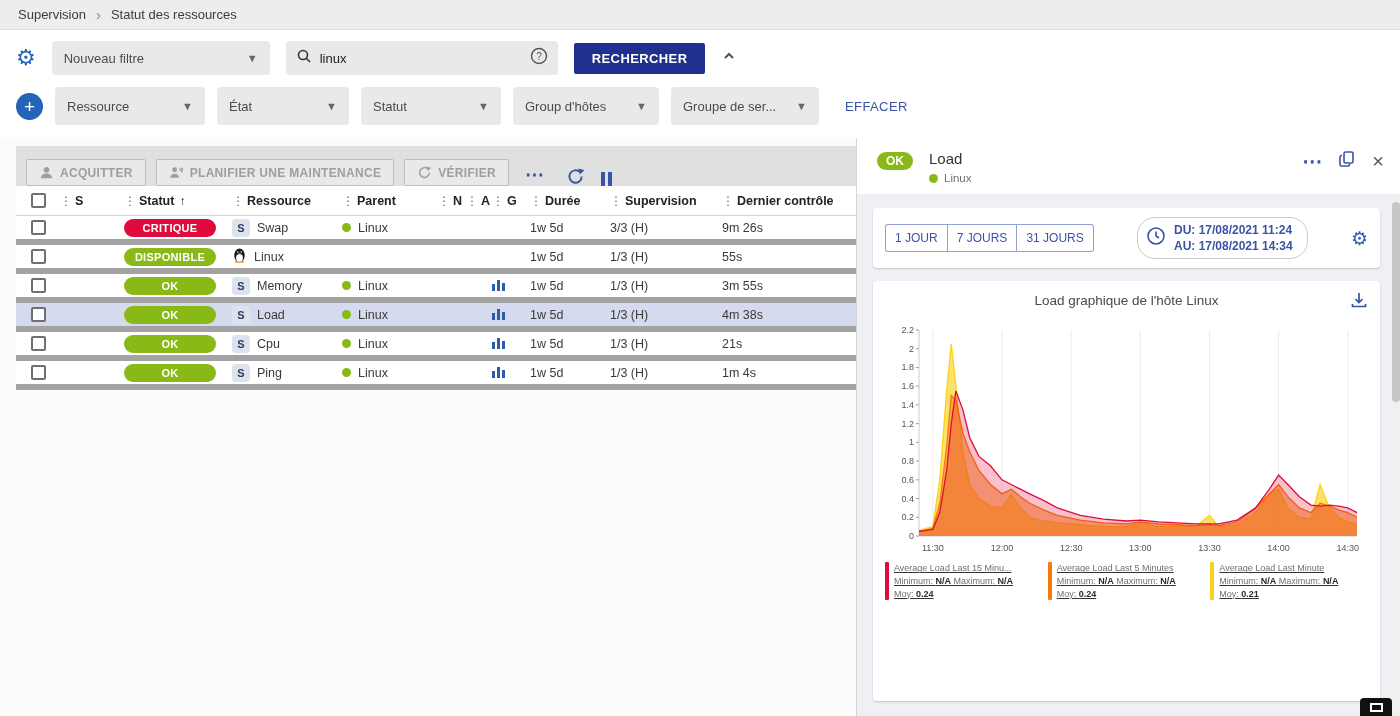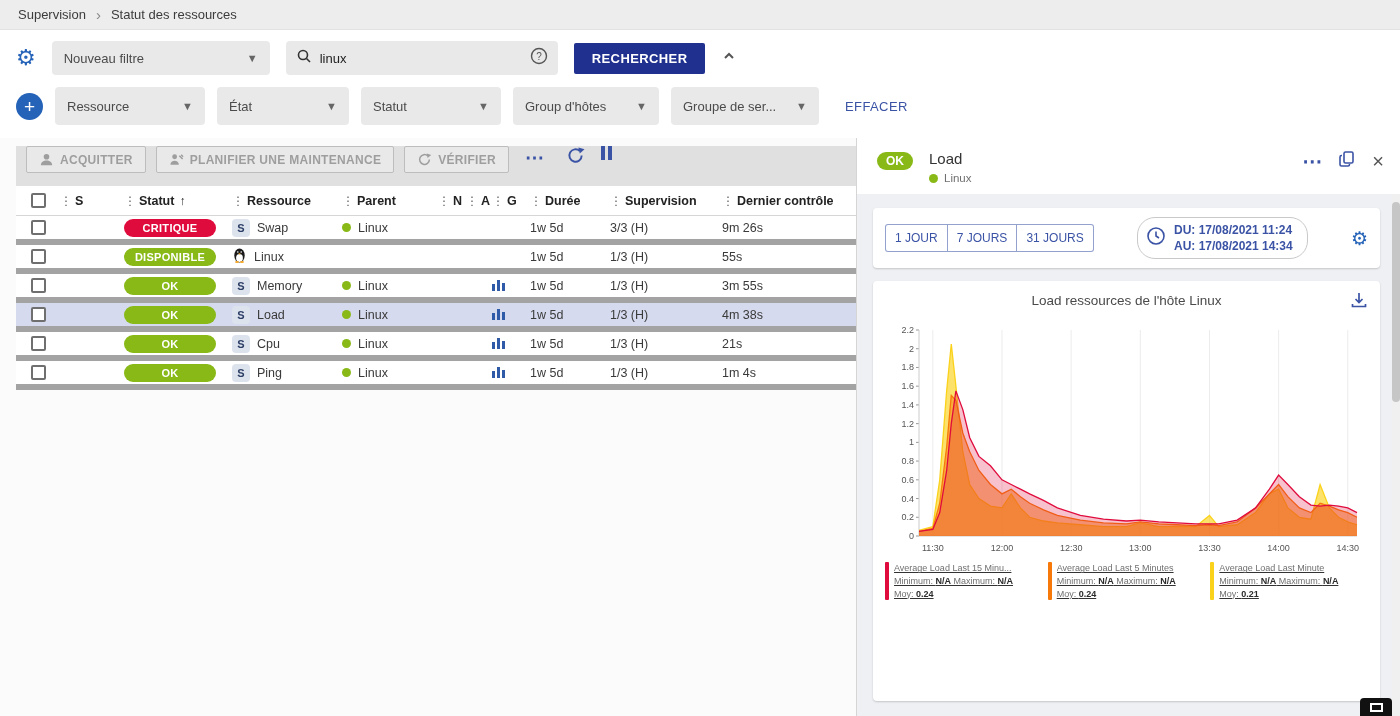--- a/index.html
+++ b/index.html
@@ -33,21 +33,21 @@
     display:flex; align-items:center; justify-content:center; font-size:19px; line-height:1; cursor:pointer;}
   .crit-sel{ height:38px; }
   .w1{width:150px}.w2{width:132px}.w3{width:140px}.w4{width:146px}.w5{width:148px}
   .effacer{ color:var(--blue); font-size:13px; letter-spacing:.4px; margin-left:14px; cursor:pointer; }
 
   
   .content{ display:flex; height:586px; }
   .main{ width:856px; padding:8px 0 0 16px; background:#fbfbfb; }
 
   
-  .toolbar{ width:840px; height:40px; background:#e0e0e0; display:flex; align-items:flex-start;
+  .toolbar{ width:840px; height:40px; background:#e0e0e0; display:flex; align-items:flex-end;
     gap:10px; padding:0 10px; }
   .tb-btn{ background:#e9e9e9; border:1px solid #bdbdbd; color:#9e9e9e; font-size:12px; font-weight:bold;
     letter-spacing:.3px; padding:5px 12px; border-radius:2px; display:flex; align-items:center; gap:6px;
     font-family:"Liberation Sans",sans-serif;}
   .tb-ico{ display:inline-flex; }
   .more-h{ color:var(--blue); font-size:19px; font-weight:bold; padding:0 6px; cursor:pointer; }
   .refresh-btn, .pause-btn{ display:inline-flex; align-items:center; gap:3px; cursor:pointer; margin-left:6px;}
   .pause-btn span{ display:block; width:4px; height:14px; background:var(--blue); }
 
   
@@ -463,21 +463,21 @@
           </span>
           <div class="date-lines">
             <div>DU: 17/08/2021 11:24</div>
             <div>AU: 17/08/2021 14:34</div>
           </div>
         </div>
         <span class="gear" style="font-size:19px">⚙</span>
       </div>
 
       <div class="card card2">
-        <div class="chart-title">Load ressources de l'hôte Linux</div>
+        <div class="chart-title">Load graphique de l'hôte Linux</div>
         <span class="dl-btn">
           <svg width="18" height="18" viewBox="0 0 18 18">
               <path d="M9 2v9M5.5 8 9 11.5 12.5 8" fill="none" stroke="#3b53a5" stroke-width="1.7"></path>
               <path d="M2.5 13v2.5h13V13" fill="none" stroke="#3b53a5" stroke-width="1.7"></path>
             </svg>
         </span>
         <svg class="chart" width="480" height="238" viewBox="0 0 480 238">
             <line x1="45.83157894736842" y1="10" x2="45.83157894736842" y2="216" stroke="#ececec"></line>
             <text x="45.83157894736842" y="231" font-size="9" fill="#555" text-anchor="middle" font-family="Liberation Sans,sans-serif">11:30</text>
             <line x1="114.98947368421052" y1="10" x2="114.98947368421052" y2="216" stroke="#ececec"></line>

